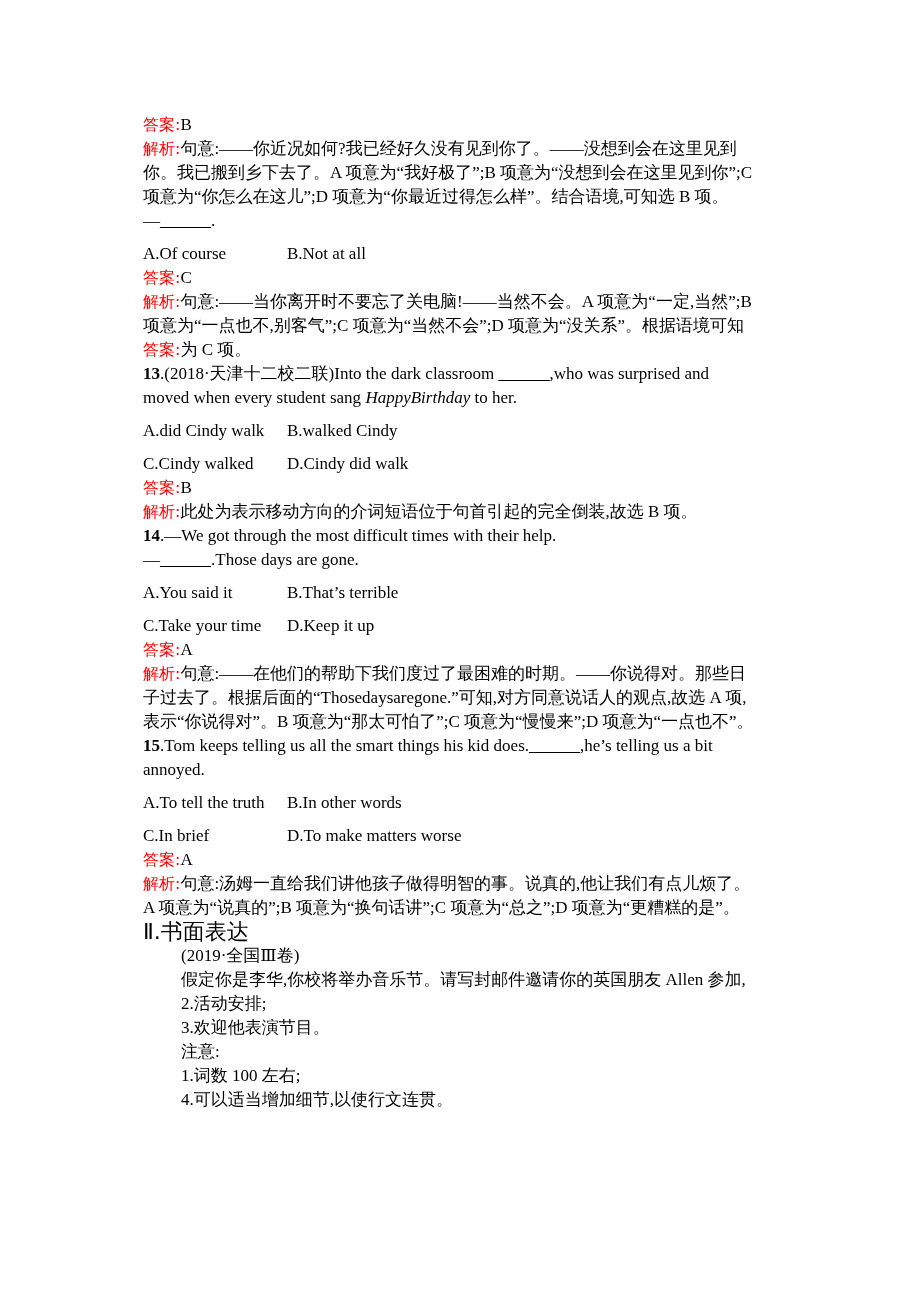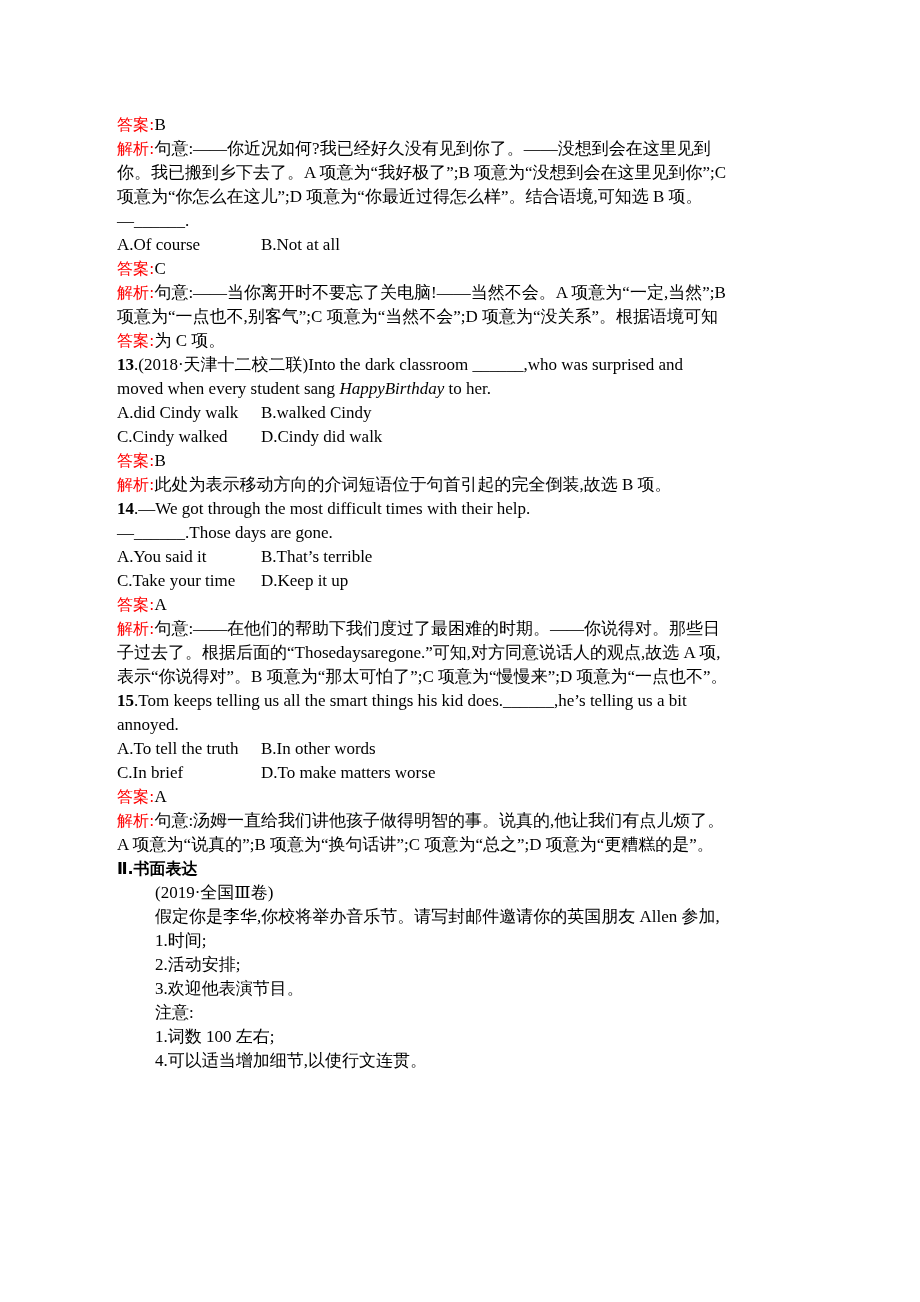--- a/index.html
+++ b/index.html
@@ -1,29 +1,29 @@
 <!DOCTYPE html>
 <html><head>
 <meta charset="utf-8">
 <style>
   html, body { margin: 0; padding: 0; background: #ffffff; }
   body { width: 920px; height: 1302px; position: relative; overflow: hidden; }
   .page {
-    position: absolute; left: 117px; top: 113px; width: 665px;
+    position: absolute; left: 143px; top: 113px; width: 665px;
     font-family: "Liberation Serif", "DejaVu Serif", serif;
     font-size: 17px; line-height: 24px; color: #000;
   }
   .line { white-space: nowrap; height: 24px; }
   .red { color: #ff0000; font-family: "DejaVu Sans", sans-serif; font-size: 16px; }
   .qnum { font-weight: bold; }
-  .opts { display: flex; height: 24px; white-space: nowrap; }
+  .opts { display: flex; height: 24px; white-space: nowrap; margin-top: 9px; }
   .opts .a { width: 144px; }
-  .blank { }
+  .blank { text-decoration: underline; }
   .indent { padding-left: 38px; }
-  .section { font-weight: bold; font-family: "DejaVu Sans", sans-serif; font-size: 16px; }
+  .section { font-weight: normal; font-family: "DejaVu Sans", sans-serif; font-size: 22px; }
 </style>
 </head>
 <body>
 
 <div class="page">
 
   <div class="line">
     <span class="red">答案</span><span class="red">:</span><span>B</span>
   </div>
   <div class="line">
@@ -110,19 +110,18 @@
     <span class="red">答案</span><span class="red">:</span><span>A</span>
   </div>
   <div class="line">
     <span class="red">解析</span><span class="red">:</span><span>句意:汤姆一直给我们讲他孩子做得明智的事。说真的,他让我们有点儿烦了。</span>
   </div>
   <div class="line">A 项意为“说真的”;B 项意为“换句话讲”;C 项意为“总之”;D 项意为“更糟糕的是”。</div>
 
   <div class="line section">Ⅱ.书面表达</div>
   <div class="line indent">(2019·全国Ⅲ卷)</div>
   <div class="line indent">假定你是李华,你校将举办音乐节。请写封邮件邀请你的英国朋友 Allen 参加,</div>
-  <div class="line indent">1.时间;</div>
   <div class="line indent">2.活动安排;</div>
   <div class="line indent">3.欢迎他表演节目。</div>
   <div class="line indent">注意:</div>
   <div class="line indent">1.词数 100 左右;</div>
   <div class="line indent">4.可以适当增加细节,以使行文连贯。</div>
 </div>
 
 </body></html>

